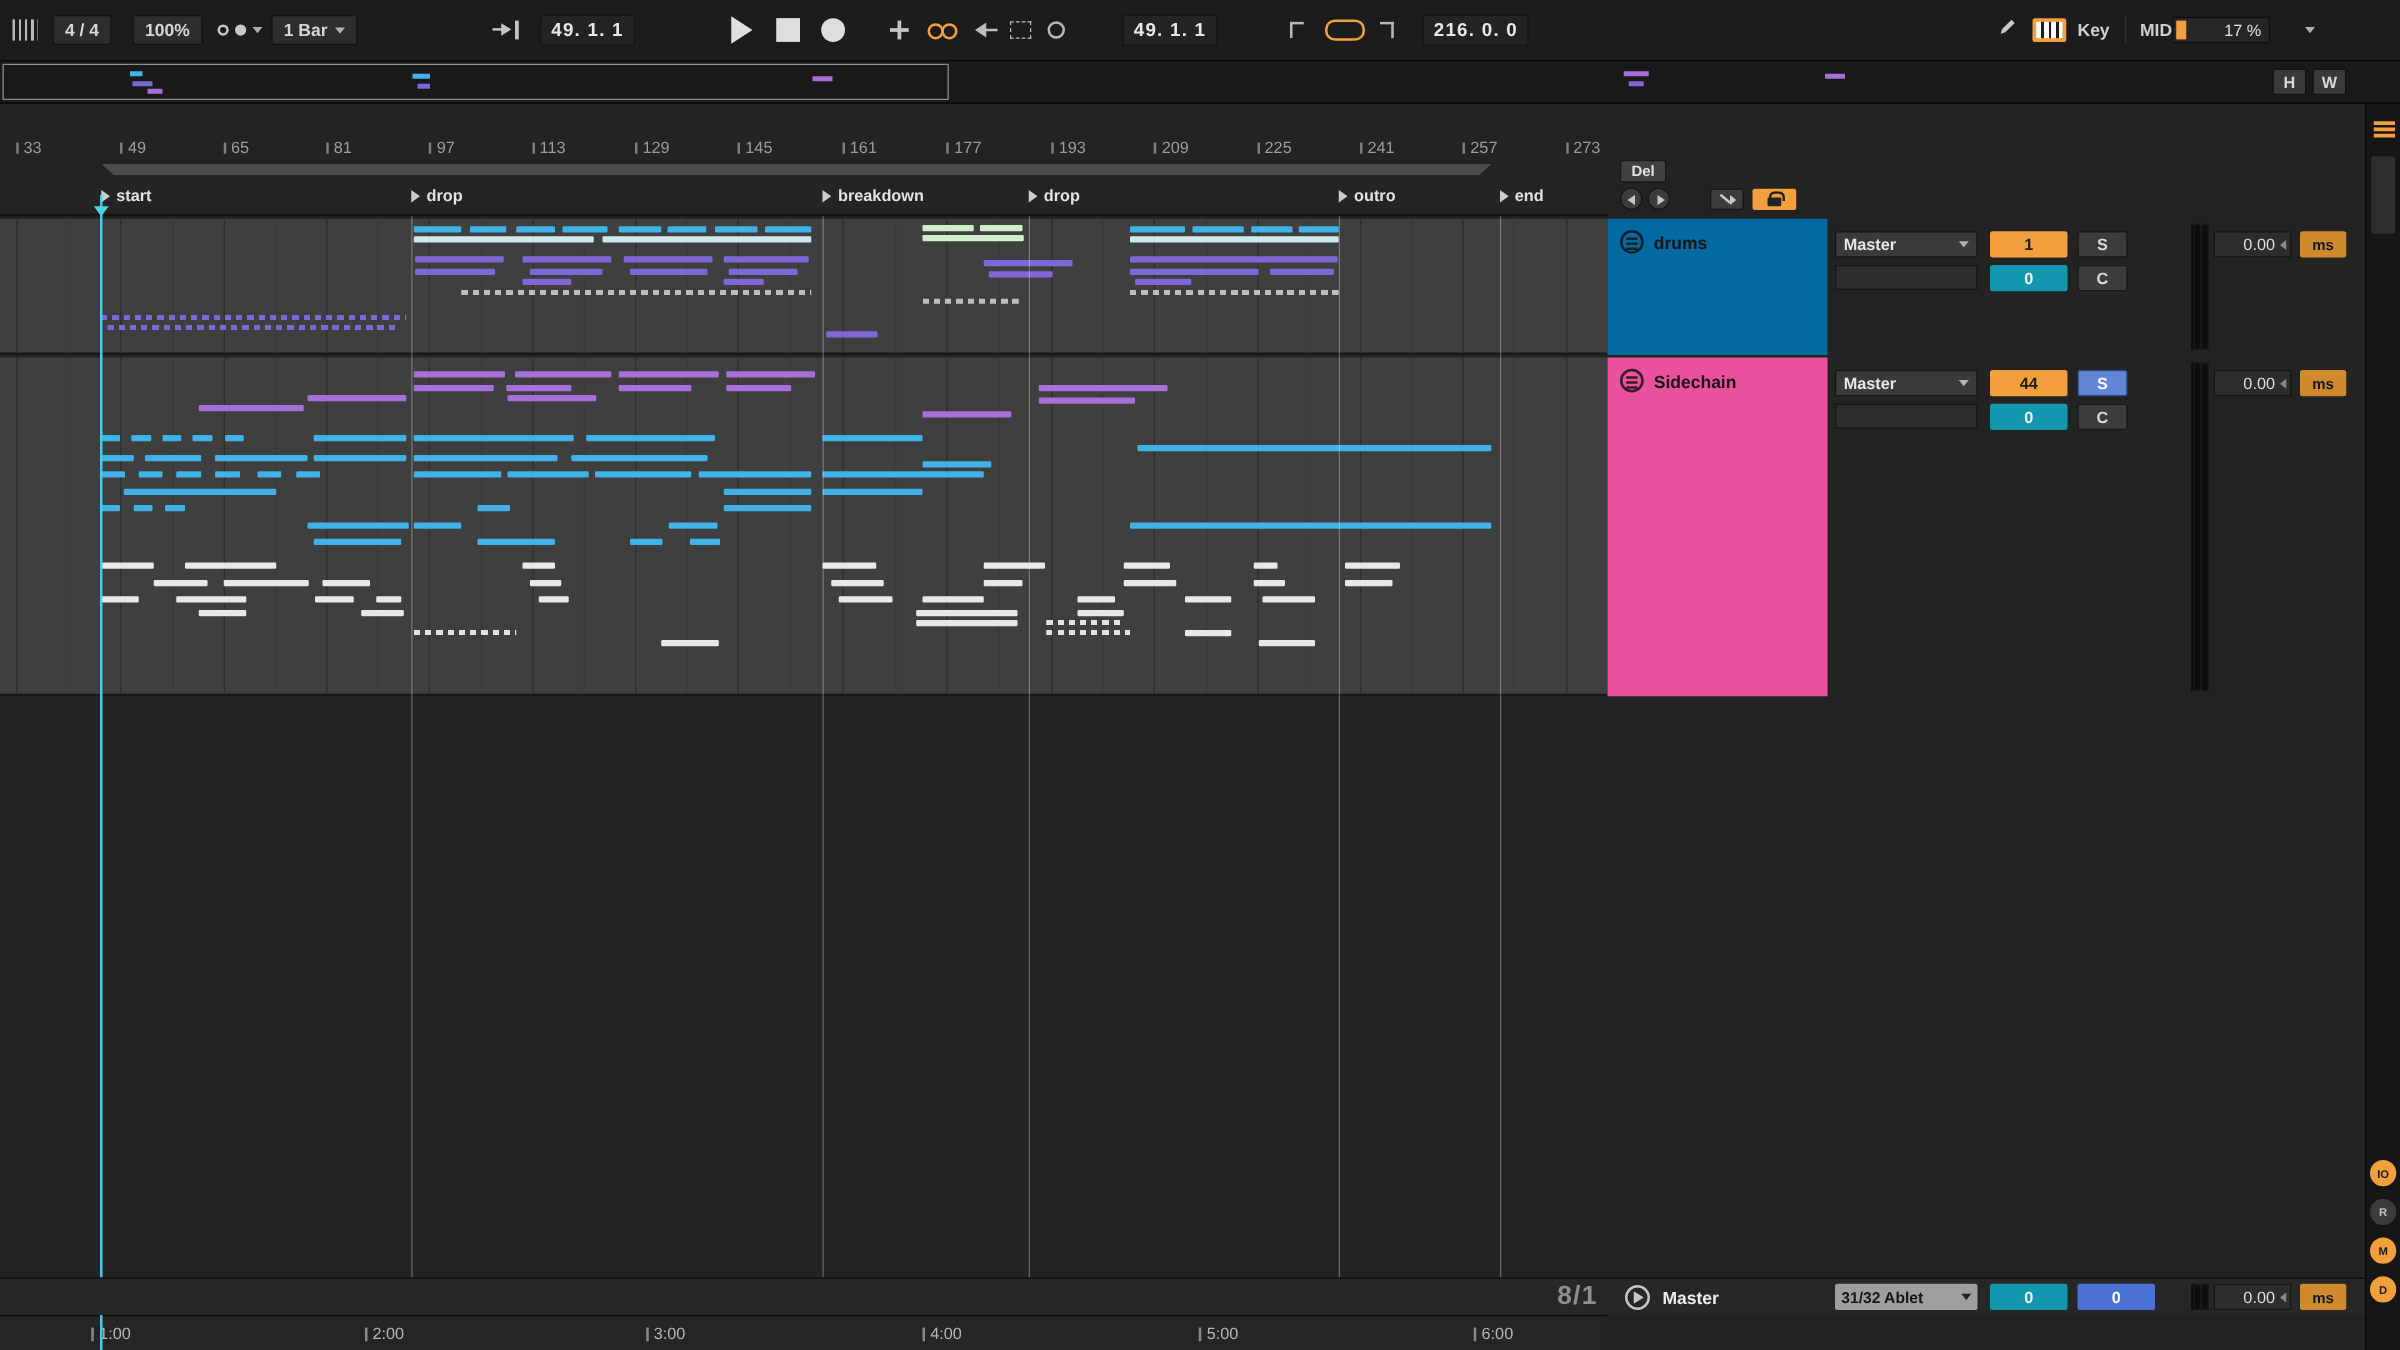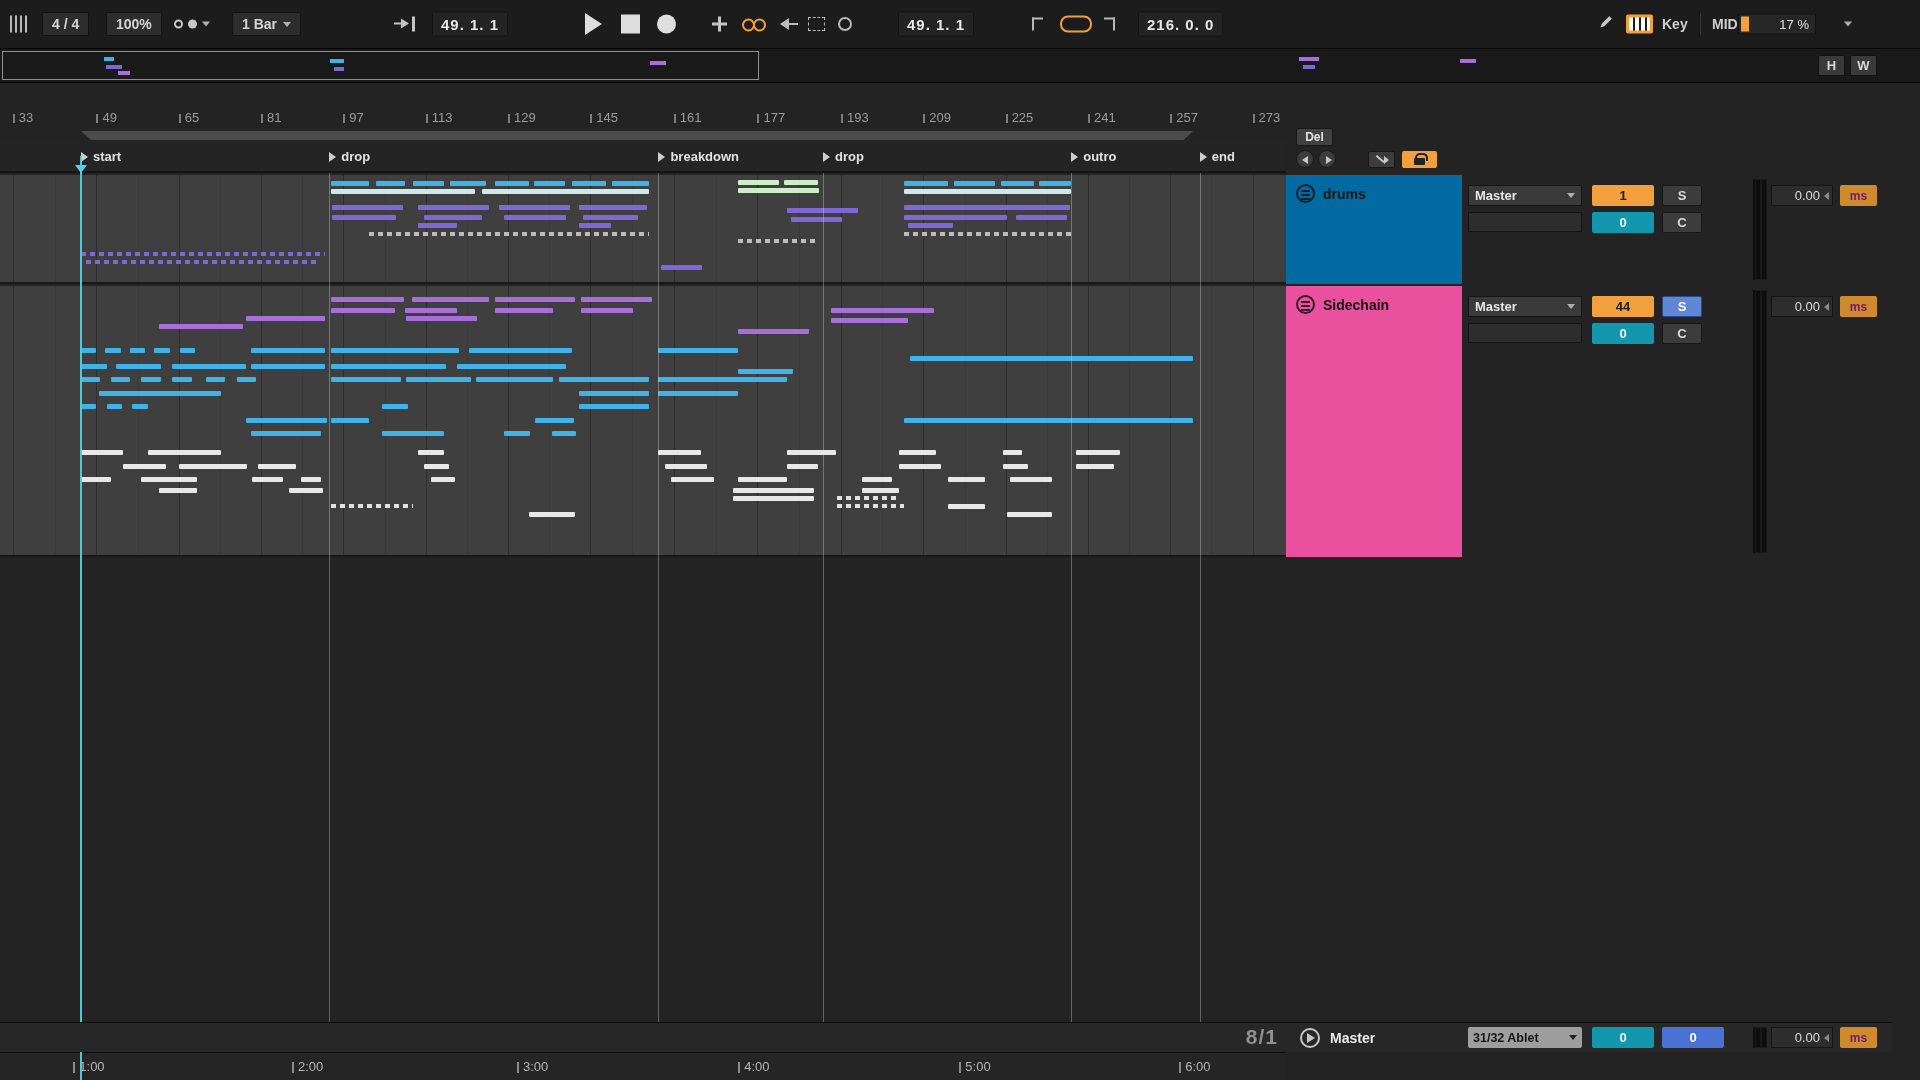--- a/index.html
+++ b/index.html
@@ -108,21 +108,21 @@
   .val-btn { position:absolute; left:306px; width:62px; height:21px; border-radius:2px; font-size:13px; font-weight:bold; display:flex; align-items:center; justify-content:center; }
   .val-btn.orange { background:#f2a03d; color:#1d1d1d; }
   .val-btn.teal { background:#1397ae; color:#f2f2f2; }
   .val-btn.blue { background:#4a72d4; color:#fff; }
   .s-btn,.c-btn { position:absolute; left:376px; width:40px; height:21px; background:#3c3c3c; border:1px solid #181818; color:#dadada; font-size:13px; font-weight:bold; display:flex; align-items:center; justify-content:center; border-radius:2px; }
   .s-btn.active { background:#6286d6; border-color:#2c4a8a; color:#fff; }
   .meter { position:absolute; left:467px; top:4px; bottom:4px; width:14px; background:#191919; border-left:2px solid #0e0e0e; display:flex; gap:2px; padding:1px; }
   .meter i { flex:1; background:#0d0d0d; }
   .delay-box { position:absolute; left:485px; width:62px; height:21px; background:#2d2d2d; border:1px solid #151515; color:#dcdcdc; font-size:13px; display:flex; align-items:center; justify-content:flex-end; padding-right:3px; }
   .delay-box::after { content:""; margin-left:4px; border-right:5px solid #8a8a8a; border-top:4px solid transparent; border-bottom:4px solid transparent; }
-  .ms-btn { position:absolute; left:554px; width:37px; height:21px; background:#cf8a2e; color:#701a75; font-size:12px; font-weight:bold; display:flex; align-items:center; justify-content:center; border-radius:2px; }
+  .ms-btn { position:absolute; left:554px; width:37px; height:21px; background:#cf8a2e; color:#0f172a; font-size:12px; font-weight:bold; display:flex; align-items:center; justify-content:center; border-radius:2px; }
 
   
   #master-row { position:absolute; top:1022px; left:0; width:1892px; height:30px; background:#272727; border-top:1px solid #0e0e0e; z-index:8; }
   #master-row > * { position:absolute; }
   .bar-pos { right:614px; top:2px; font-size:21px; font-weight:bold; color:#8f8f8f; letter-spacing:1px; }
   .mplay { left:1300px; top:5px; width:20px; height:20px; border:2px solid #c6c6c6; border-radius:50%; }
   .mplay::after { content:""; position:absolute; left:5px; top:3px; border-left:8px solid #c6c6c6; border-top:5px solid transparent; border-bottom:5px solid transparent; }
   .mname { left:1330px; top:7px; font-size:14px; font-weight:bold; color:#ececec; }
   .master-out { left:1468px; top:4px; width:114px; height:21px; background:#9e9e9e; color:#141414; font-size:12.5px; font-weight:bold; display:flex; align-items:center; justify-content:space-between; padding:0 5px; border-radius:2px; }
   .master-out .caret { border-top-color:#222; }
@@ -151,21 +151,21 @@
 
   <div id="transport">
     <span class="icon-bars" style="left:10px"></span>
     <span class="tbtn" style="left:42px">4 / 4</span>
     <span class="tbtn" style="left:106px">100%</span>
     <span class="metro-group" style="left:174px">
         <i class="dot-o"></i>
         <i class="dot-f"></i>
         <i class="caret"></i>
       </span>
-    <span class="tbtn" style="left:232px">
+    <span class="tbtn" style="left:217px">
         <span>1 Bar</span>
         <i class="caret"></i>
       </span>
     <span class="follow-icon" style="left:394px"></span>
     <span class="tnum" style="left:432px">49. 1. 1</span>
     <span class="play-tri" style="left:585px"></span>
     <span class="stop-sq" style="left:621px"></span>
     <span class="rec-ci" style="left:657px"></span>
     <span class="plus-ic" style="left:712px"></span>
     <span class="link-ic" style="left:742px"></span>
@@ -543,14 +543,24 @@
   <div id="time-ruler">
       <span class="time-label" style="left: 5.7%;"><i class="tick"></i>1:00</span>
       <span class="time-label" style="left: 22.7%;"><i class="tick"></i>2:00</span>
       <span class="time-label" style="left: 40.2%;"><i class="tick"></i>3:00</span>
       <span class="time-label" style="left: 57.4%;"><i class="tick"></i>4:00</span>
       <span class="time-label" style="left: 74.6%;"><i class="tick"></i>5:00</span>
       <span class="time-label" style="left: 91.7%;"><i class="tick"></i>6:00</span>
     </div>
   <div id="panel-bottom-fill"></div>
 
+  <div id="right-rail">
+    <div id="rail-menu"></div>
+    <div id="rail-thumb"></div>
+    <div id="rail-badges">
+        <div class="rail-badge" style="top: 845px; background: rgb(242, 160, 61); color: rgb(29, 29, 29);">IO</div>
+        <div class="rail-badge" style="top: 876px; background: rgb(60, 60, 60); color: rgb(192, 192, 192);">R</div>
+        <div class="rail-badge" style="top: 907px; background: rgb(242, 160, 61); color: rgb(29, 29, 29);">M</div>
+        <div class="rail-badge" style="top: 938px; background: rgb(242, 160, 61); color: rgb(29, 29, 29);">D</div>
+      </div>
+  </div>
 
 </div>
 
 </body></html>

